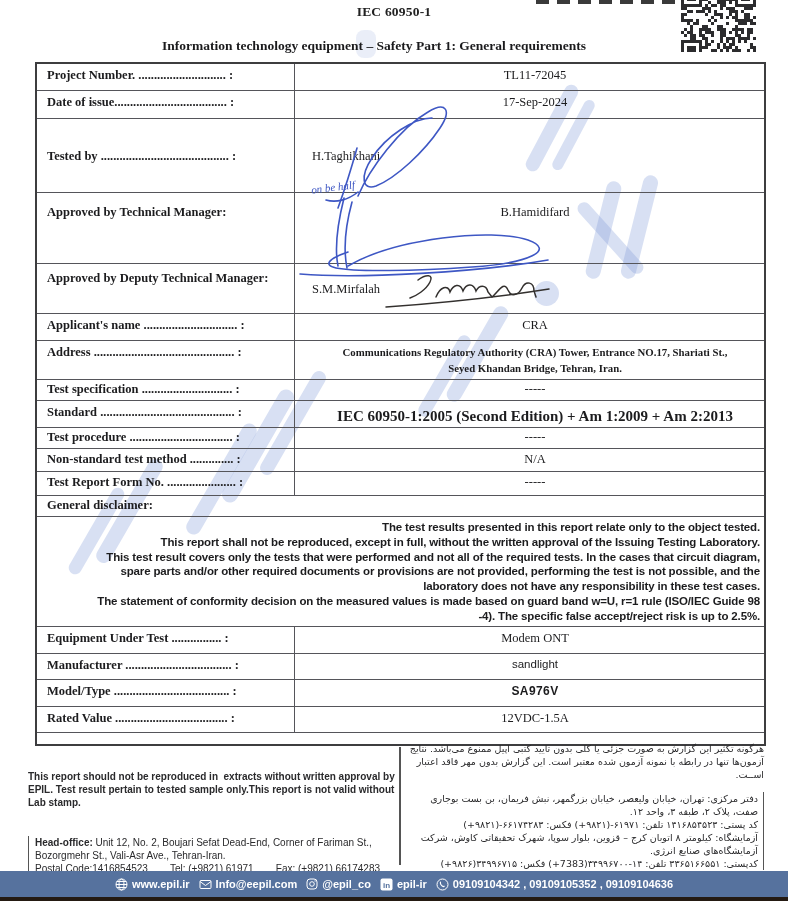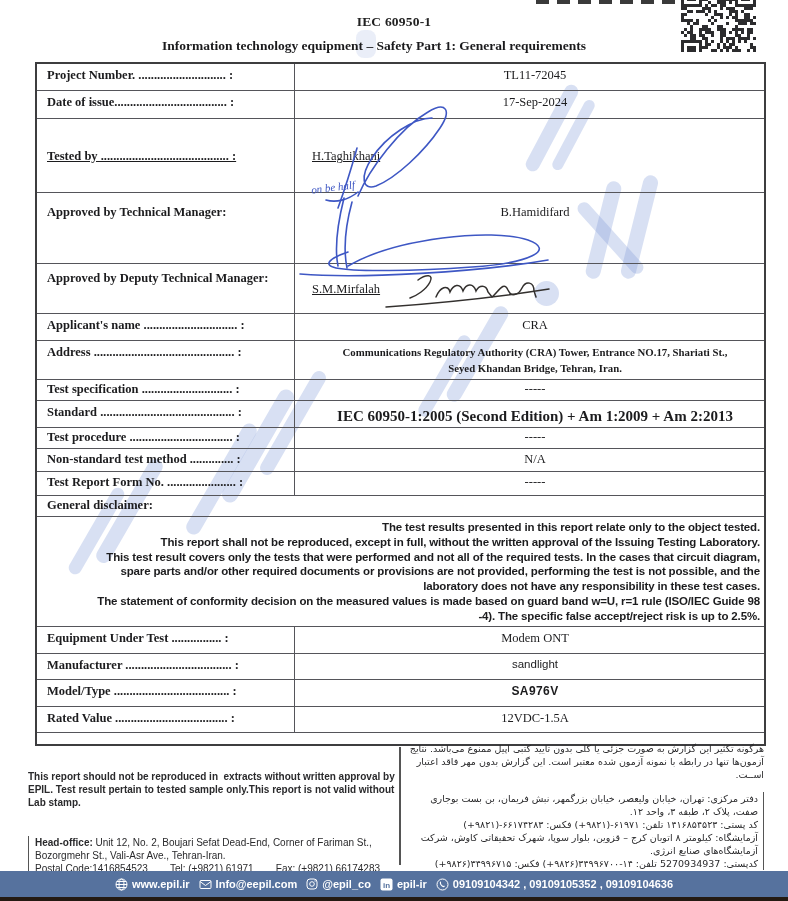--- a/index.html
+++ b/index.html
@@ -1,21 +1,21 @@
 <!DOCTYPE html>
 <html><head>
 <meta charset="utf-8">
 <style>
   html,body{margin:0;padding:0;}
   body{width:788px;height:901px;background:#ffffff;position:relative;overflow:hidden;
        font-family:"Liberation Serif", serif;color:#1c1c1e;}
   .abs{position:absolute;}
 
   
-  .doc-title{top:14px;left:0;width:788px;text-align:center;font-weight:bold;
+  .doc-title{top:4px;left:0;width:788px;text-align:center;font-weight:bold;
              font-size:13.5px;letter-spacing:.2px;color:#222;}
   .doc-subtitle{top:38px;left:0;width:748px;text-align:center;font-weight:bold;
                 font-size:13.5px;color:#1b1b1d;}
   .cutoff-frag{top:0;left:536px;width:162px;height:4px;
       background:repeating-linear-gradient(90deg,#3a3a3a 0 13px,transparent 13px 21px);}
   #qr{top:-14px;left:681px;width:78px;height:66px;overflow:hidden;}
 
   
   .wm{position:absolute;background:rgba(126,152,214,.30);border-radius:8px;}
   .wm.dot{border-radius:50%;}
@@ -24,21 +24,21 @@
   .tbl{top:62px;left:35px;width:727px;border:2px solid #3d3d3f;background:transparent;}
   .trow{display:flex;border-bottom:1px solid #55555a;box-sizing:border-box;}
   .trow:last-child{border-bottom:none;}
   .tcell{box-sizing:border-box;padding:4px 6px 2px 10px;}
   .tlabel{width:258px;border-right:1px solid #55555a;font-weight:bold;font-size:12.5px;}
   .tval{flex:1;font-size:12.5px;padding-left:17px;text-align:center;}
   .h27{min-height:27px}.h28{min-height:28px}.h74{min-height:74px}.h71{min-height:71px}
   .h50{min-height:50px}.h39{min-height:39px}.h21{min-height:21px}.h23{min-height:23px}
   .h24{min-height:24px}.h26{min-height:26px}.hd21{min-height:21px}.hb91{min-height:91px}
   .hE10{min-height:11px}
-  .vcenter{display:flex;align-items:center;text-decoration:underline;}
+  .vcenter{display:flex;align-items:center;}
   .ptop10{padding-top:12px;}
   .full{flex:1;border-right:none;}
   .addr{font-weight:bold;font-size:10.8px;line-height:1.45;}
   .std{font-weight:bold;font-size:15px;padding-top:7px;}
   .sansv{font-family:"Liberation Sans",sans-serif;font-size:11.5px;}
   .sansb{font-family:"Liberation Sans",sans-serif;font-weight:bold;font-size:12px;letter-spacing:.4px;}
   .disc-head{font-weight:bold;font-size:12.5px;}
   .disc-body{font-family:"Liberation Sans",sans-serif;font-weight:bold;font-size:11.5px;
              line-height:14.8px;letter-spacing:-0.15px;padding:3px 4px 2px 8px;text-align:right;}
 
@@ -466,21 +466,21 @@
 </div>
 
 <div class="abs vdiv"></div>
 
 <div class="abs foot-fa">
   <div>هرگونه تکثیر این گزارش به صورت جزئی یا کلی بدون تایید کتبی اپیل ممنوع می‌باشد. نتایج آزمون‌ها تنها در رابطه با نمونه آزمون شده معتبر است. این گزارش بدون مهر فاقد اعتبار اســت.</div>
   <div class="fa-addr">
     <div>دفتر مرکزی: تهران، خیابان ولیعصر، خیابان بزرگمهر، نبش فریمان، بن بست بوجاری صفت، پلاک ۲، طبقه ۳، واحد ۱۲.</div>
     <div>کد پستی: ۱۴۱۶۸۵۴۵۲۳   تلفن: ۶۱۹۷۱-(۹۸۲۱+)   فکس: ۶۶۱۷۴۲۸۳-(۹۸۲۱+)</div>
     <div>آزمایشگاه: کیلومتر ۸ اتوبان کرج – قزوین، بلوار سوپا، شهرک تحقیقاتی کاوش، شرکت آزمایشگاه‌های صنایع انرژی.</div>
-    <div>کدپستی: 5270934937  تلفن: ۱۴-۳۴۹۹۶۷۰۰(۹۸۲۶+)  فکس: ۳۴۹۹۶۷۱۵(۹۸۲۶+)</div>
+    <div>کدپستی: ۳۳۶۵۱۶۶۵۵۱  تلفن: ۱۴-۳۴۹۹۶۷۰۰(7383+)  فکس: ۳۴۹۹۶۷۱۵(۹۸۲۶+)</div>
   </div>
 </div>
 
 <div class="abs bottom-bar">
   <span class="bar-item">
     <svg width="13" height="13" viewBox="0 0 13 13" stroke="#fff" stroke-width="1" fill="none">
         <circle cx="6.5" cy="6.5" r="5.5"></circle>
         <ellipse cx="6.5" cy="6.5" rx="2.5" ry="5.5"></ellipse>
         <line x1="1" y1="6.5" x2="12" y2="6.5"></line>
         <line x1="1.7" y1="3.5" x2="11.3" y2="3.5"></line>

